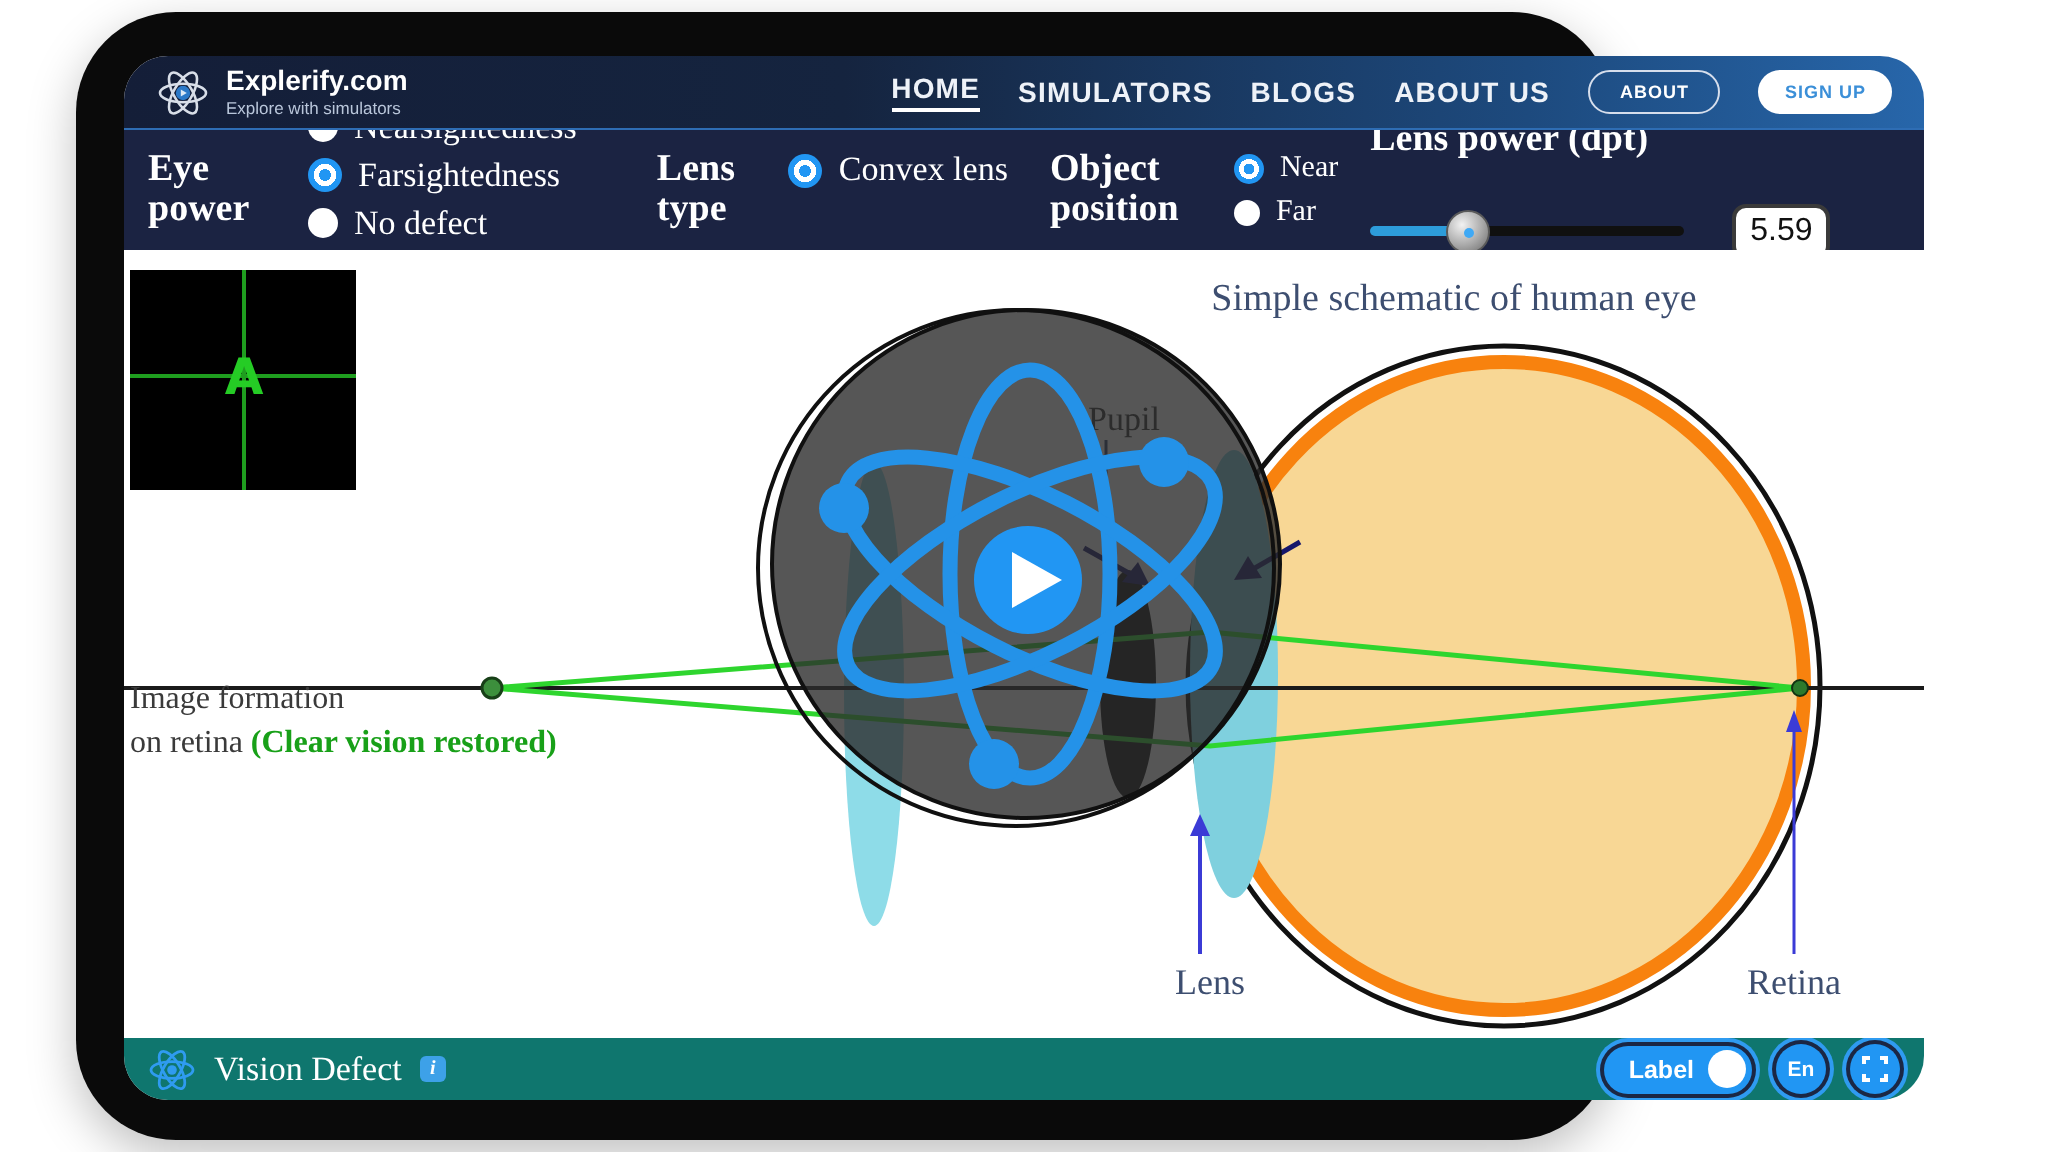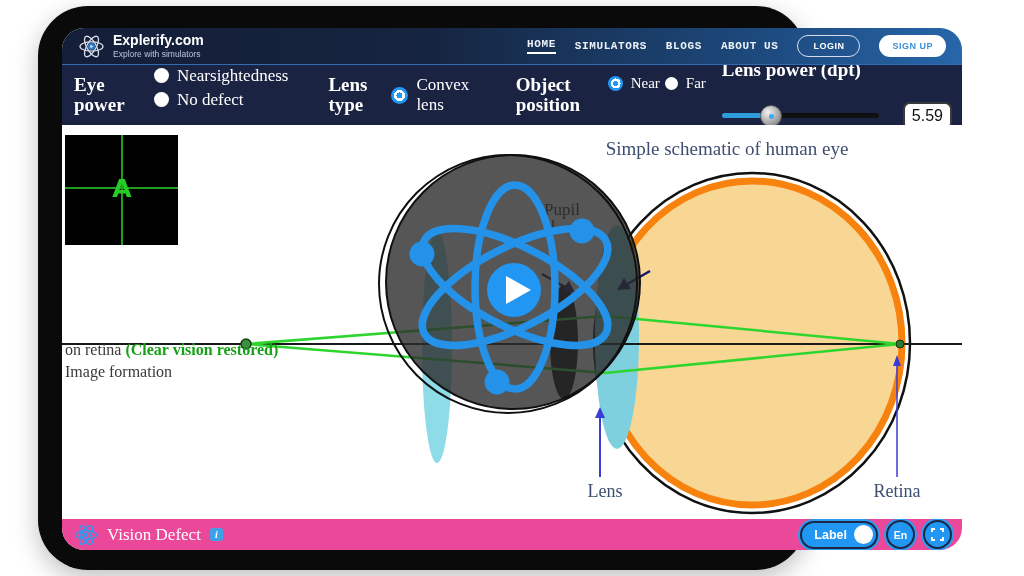--- a/index.html
+++ b/index.html
@@ -12,44 +12,44 @@
             background:#fff; border-radius:22px; overflow:hidden; }
 
   
   .navbar { height:37px; display:flex; align-items:center; padding:0 16px;
             background:linear-gradient(90deg,#141e38 0%,#15243f 40%,#1d4a7e 78%,#2766aa 100%);
             border-bottom:1px solid #2e6db4; }
   .brand { display:flex; align-items:center; gap:8px; }
   .brand-name { color:#fff; font-weight:bold; font-size:14px; line-height:1.1; }
   .brand-tag  { color:#b9c6da; font-size:8.5px; }
   .nav-right { margin-left:auto; display:flex; align-items:center; gap:19px; }
-  .nav-link { color:#eef2f8; font-size:11px; font-weight:bold; letter-spacing:.6px; cursor:pointer;font-family:Liberation Mono, monospace; }
+  .nav-link { color:#eef2f8; font-size:14px; font-weight:bold; letter-spacing:.6px; cursor:pointer; }
   .nav-link.active { border-bottom:2px solid #fff; padding-bottom:2px; }
   .btn-login { border:1px solid #d6deec; border-radius:13px; color:#fff; font-size:9px; font-weight:bold;
                padding:5px 15px; letter-spacing:.5px; background:transparent; cursor:pointer; }
   .btn-signup { background:#fff; border:none; border-radius:13px; color:#3b8fd8; font-size:9px; font-weight:bold;
                 padding:6px 13px; letter-spacing:.5px; cursor:pointer; }
 
   
   .controls { height:60px; background:#1b2342; display:flex; align-items:center;
               padding:0 10px; overflow:hidden; color:#fff; }
   .ctrl-header { font-family:"Liberation Serif",serif; font-weight:bold; font-size:19px; line-height:1.05; }
   .radio-row { display:flex; align-items:center; gap:8px; }
   .radio { width:15px; height:15px; border-radius:50%; background:#fff; flex:none; cursor:pointer; }
   .radio.selected { width:17px; height:17px;
       background:radial-gradient(circle,#2196f3 0 3px,#fff 3px 5.6px,#2196f3 5.6px); }
   .radio-label { font-family:"Liberation Serif",serif; font-size:17px; }
   .g-eye { display:flex; align-items:center; gap:14px; margin-left:2px; }
   .g-eye .ctrl-header { width:66px; }
   .g-eye .radio-col { display:flex; flex-direction:column; gap:4px; margin-top:-15px; }
   .g-lens { display:flex; align-items:flex-start; gap:12px; margin-left:40px; }
   .g-lens .ctrl-header { width:54px; }
-  .g-obj { display:flex; align-items:flex-start; gap:10px; margin-left:21px; }
+  .g-obj { display:flex; align-items:flex-end; gap:10px; margin-left:21px; }
   .g-obj .ctrl-header { width:82px; }
-  .g-obj .radio-col { display:flex; gap:5px; }
+  .g-obj .radio-col { display:flex; flex-direction:column; gap:5px; }
   .g-obj .radio { width:13px; height:13px; }
   .g-obj .radio.selected { width:15px; height:15px;
       background:radial-gradient(circle,#2196f3 0 2.6px,#fff 2.6px 5px,#2196f3 5px); }
   .g-obj .radio-label { font-size:15px; }
   .g-power { margin-left:16px; display:flex; flex-direction:column; gap:22px; }
   .power-row { display:flex; align-items:center; gap:24px; }
   .slider { position:relative; width:157px; height:22px; cursor:pointer; }
   .slider-track { position:absolute; left:0; right:0; top:8.5px; height:5px; border-radius:3px;
       background:linear-gradient(to right,#2d9cdb 0 31%,#101010 31%); }
   .slider-thumb { position:absolute; top:0; left:calc(31% - 11px); width:22px; height:22px; border-radius:50%;
@@ -69,21 +69,21 @@
       font-size:16px; color:#3a3a3a; line-height:1.4; }
   .caption-green { color:#18a018; font-weight:bold; }
 
   
   .overlay { position:absolute; left:323px; top:29px; width:256px; height:256px; border-radius:50%;
       background:rgba(44,44,44,0.8); border:2px solid #101010; cursor:pointer; }
   .overlay-ring { position:absolute; left:-9px; top:-2px; width:260px; height:260px;
       border:2px solid #101010; border-radius:50%; pointer-events:none; }
 
   
-  .bottombar { height:31px; background:#ec4899; display:flex; align-items:center; padding:0 12px; gap:9px; }
+  .bottombar { height:31px; background:#0f766e; display:flex; align-items:center; padding:0 12px; gap:9px; }
   .bottom-title { color:#fff; font-family:"Liberation Serif",serif; font-size:17px; }
   .info-badge { width:13px; height:13px; background:#3da1e8; color:#fff; border-radius:3px;
       font-family:"Liberation Serif",serif; font-size:10px; font-weight:bold; font-style:italic;
       display:flex; align-items:center; justify-content:center; cursor:pointer; }
   .bottom-right { margin-left:auto; display:flex; align-items:center; gap:12px; }
   .toggle-pill { display:flex; align-items:center; gap:7px; background:#2196f3; border-radius:13px;
       padding:2px 3px 2px 12px; height:24px;
       box-shadow:0 0 0 2px #1b2744,0 0 0 4px #2f9bf0; cursor:pointer; }
   .toggle-label { color:#fff; font-size:12.5px; font-weight:bold; }
   .toggle-knob { width:19px; height:19px; border-radius:50%; background:#fff; }
@@ -111,33 +111,37 @@
         <div>
           <div class="brand-name">Explerify.com</div>
           <div class="brand-tag">Explore with simulators</div>
         </div>
       </div>
       <div class="nav-right">
         <span class="nav-link active">HOME</span>
         <span class="nav-link">SIMULATORS</span>
         <span class="nav-link">BLOGS</span>
         <span class="nav-link">ABOUT US</span>
-        <button class="btn-login">LOGIN</button>
+        <button class="btn-login">ABOUT</button>
         <button class="btn-signup">SIGN UP</button>
       </div>
     </div>
 
     <div class="controls">
 
       <div class="g-eye">
         <div class="ctrl-header">Eye power</div>
         <div class="radio-col">
           <div class="radio-row">
             <span class="radio"></span>
             <span class="radio-label">Nearsightedness</span>
+          </div>
+          <div class="radio-row">
+            <span class="radio selected"></span>
+            <span class="radio-label">Farsightedness</span>
           </div>
           <div class="radio-row">
             <span class="radio"></span>
             <span class="radio-label">No defect</span>
           </div>
         </div>
       </div>
 
       <div class="g-lens">
         <div class="ctrl-header">Lens type</div>
@@ -213,25 +217,25 @@
       </svg>
 
       <div class="preview-box">
         <svg width="113" height="110" viewBox="0 0 113 110">
           <line x1="0" y1="53" x2="113" y2="53" stroke="#1f9e1f" stroke-width="2"></line>
           <line x1="57" y1="0" x2="57" y2="110" stroke="#1f9e1f" stroke-width="2"></line>
           <text x="57" y="62" text-anchor="middle" font-family="DejaVu Sans,sans-serif" font-size="25" font-weight="bold" fill="#25cc25">A</text>
         </svg>
       </div>
       <div class="preview-caption">
+        <div>Image formation</div>
         <div>
           <span>on retina</span>
           <span class="caption-green">(Clear vision restored)</span>
         </div>
-        <div>Image formation</div>
       </div>
 
       <div class="overlay">
         <div class="overlay-ring"></div>
         <svg width="256" height="256" viewBox="0 0 256 256">
           <g stroke="#2492e8" stroke-width="7.5" fill="none">
             <ellipse cx="128" cy="131" rx="102" ry="40" transform="rotate(90 128 131)"></ellipse>
             <ellipse cx="128" cy="131" rx="102" ry="40" transform="rotate(27 128 131)"></ellipse>
             <ellipse cx="128" cy="131" rx="102" ry="40" transform="rotate(153 128 131)"></ellipse>
           </g>

